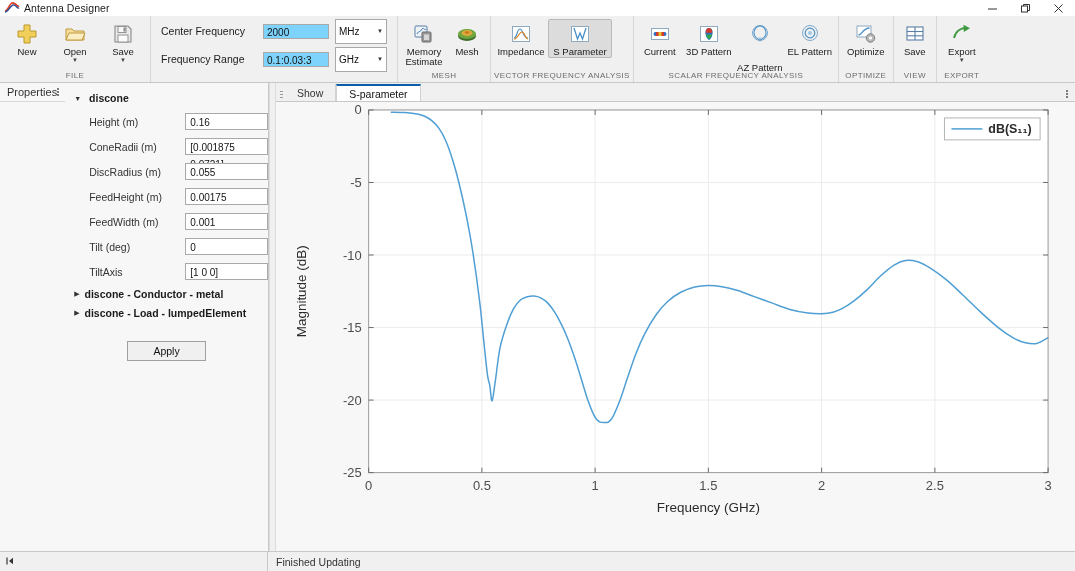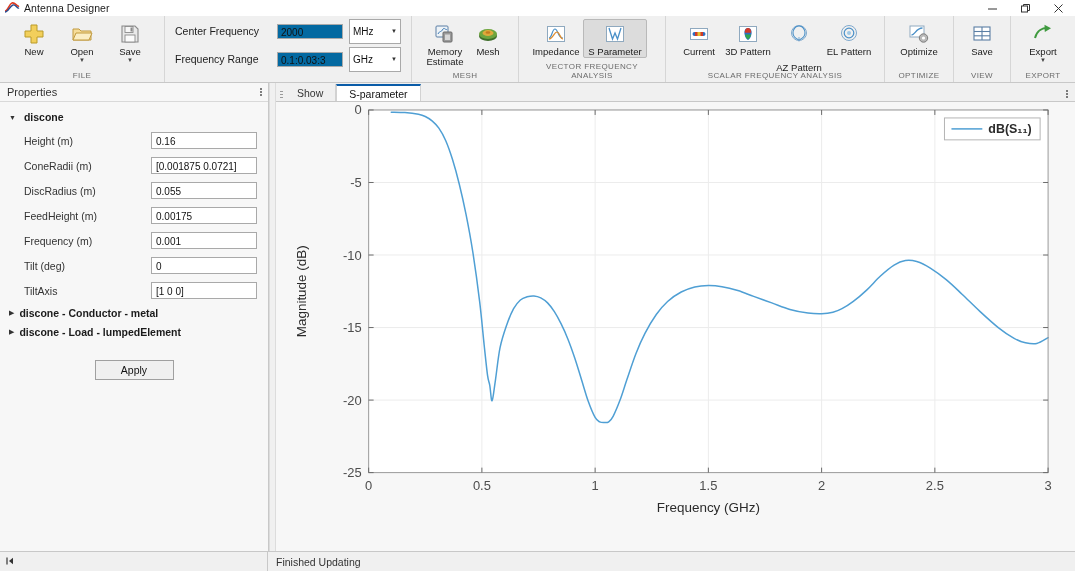--- a/index.html
+++ b/index.html
@@ -27,46 +27,46 @@
         letter-spacing:.3px;cursor:default;}
   .helpbtn{position:absolute;right:4px;top:1px;width:34px;height:17px;
            background:#3d6b96;border-radius:2px 2px 0 0;display:flex;align-items:center;justify-content:center;cursor:default;}
   .helpbtn .qm{width:13px;height:13px;border-radius:50%;background:#e8eef4;color:#0e3d6e;
            font-size:9px;font-weight:bold;display:flex;align-items:center;justify-content:center;border:1px solid #9bb4cb;}
 
   
   .ribbon{height:66px;background:#f0f0f0;border-bottom:1px solid #c8c8c8;
           display:flex;align-items:stretch;position:relative;flex:0 0 66px;}
   .rgroup{display:flex;flex-direction:column;justify-content:space-between;
-          border-right:1px solid #d6d6d6;padding:0 10px;position:relative;}
+          border-right:1px solid #d6d6d6;padding:0 3px;position:relative;}
   .rgroup:last-child{border-right:none;}
   .ritems{display:flex;align-items:flex-start;padding-top:3px;height:50px;}
   .rlabel{font-size:8px;color:#6b6b6b;text-align:center;letter-spacing:.4px;
           padding-bottom:2px;text-transform:uppercase;}
   .rbtn{width:46px;display:flex;flex-direction:column;align-items:center;cursor:default;
         padding-top:2px;border:1px solid transparent;border-radius:2px;}
   .rbtn.sel{background:#dcdcdc;border:1px solid #b9b9b9;}
   .rbtn .bico{height:24px;display:flex;align-items:center;justify-content:center;}
   .rbtn .btxt{font-size:9.5px;color:#1b1b1b;text-align:center;line-height:10px;margin-top:1px;}
   .caret{font-size:6px;color:#444;line-height:6px;margin-top:0px;}
 
   
   .inputgrp{display:flex;flex-direction:column;justify-content:center;gap:3px;height:50px;padding-top:4px;}
   .inrow{display:flex;align-items:center;gap:6px;}
   .inlbl{font-size:10.5px;color:#1b1b1b;width:96px;}
-  .intext{width:66px;height:15px;border:1px solid #a9a9a9;background:#0369a1;font-size:10px;
+  .intext{width:66px;height:15px;border:1px solid #a9a9a9;background:#7dd3fc;font-size:10px;
           color:#111;padding:0 3px;line-height:15px;box-sizing:border-box;}
   .insel{width:52px;height:25px;border:1px solid #a9a9a9;background:#fff;font-size:10px;
          color:#111;display:flex;align-items:center;justify-content:space-between;
          padding:0 3px;box-sizing:border-box;}
   .insel .dc{font-size:6px;color:#333;}
 
   
   .bodywrap{flex:1;display:flex;min-height:0;background:#f7f7f7;}
-  .props{width:268px;background:#f7f7f7;border-right:1px solid #c8c8c8;display:flex;flex-direction:column;}
+  .props{width:268px;background:#f7f7f7;border-right:1px solid #c8c8c8;display:flex;flex-direction:row;}
   .propshdr{height:18px;display:flex;align-items:center;justify-content:space-between;
             padding:0 6px 0 7px;border-bottom:1px solid #d9d9d9;background:#f7f7f7;}
   .propshdr .ph-t{font-size:11px;color:#333;}
   .kebab{font-size:10px;color:#555;letter-spacing:0;cursor:default;line-height:8px;
          display:flex;flex-direction:column;align-items:center;gap:1px;}
   .kebab i{width:2px;height:2px;background:#555;border-radius:50%;display:block;}
   .propsbody{flex:1;padding:9px 0 0 0;overflow:hidden;position:relative;}
   .grphdr{display:flex;align-items:center;gap:8px;padding:0 0 0 9px;margin-bottom:9px;cursor:default;}
   .grphdr .tri{font-size:7px;color:#333;}
   .grphdr .gt{font-size:10.5px;font-weight:bold;color:#1b1b1b;}
@@ -380,21 +380,21 @@
         </div>
         <div class="prow">
           <span class="pname">DiscRadius (m)</span>
           <span class="pinput">0.055</span>
         </div>
         <div class="prow">
           <span class="pname">FeedHeight (m)</span>
           <span class="pinput">0.00175</span>
         </div>
         <div class="prow">
-          <span class="pname">Frequency (m)</span>
+          <span class="pname">FeedWidth (m)</span>
           <span class="pinput">0.001</span>
         </div>
         <div class="prow">
           <span class="pname">Tilt (deg)</span>
           <span class="pinput">0</span>
         </div>
         <div class="prow">
           <span class="pname">TiltAxis</span>
           <span class="pinput">[1 0 0]</span>
         </div>

